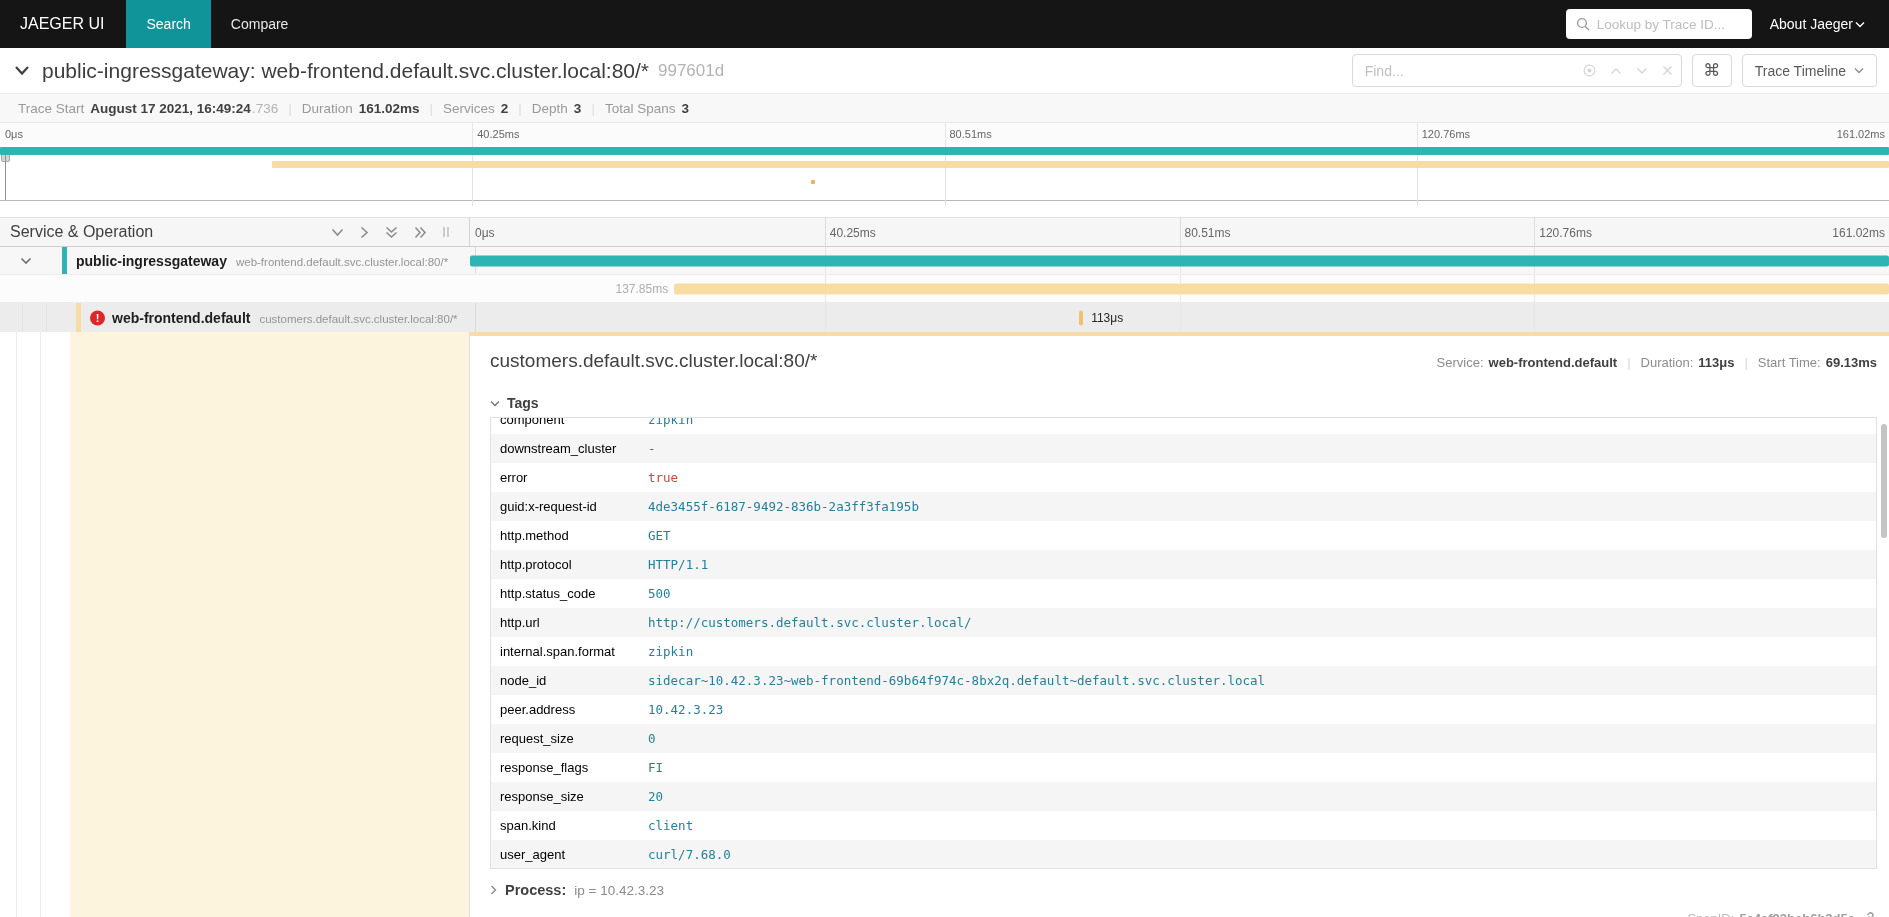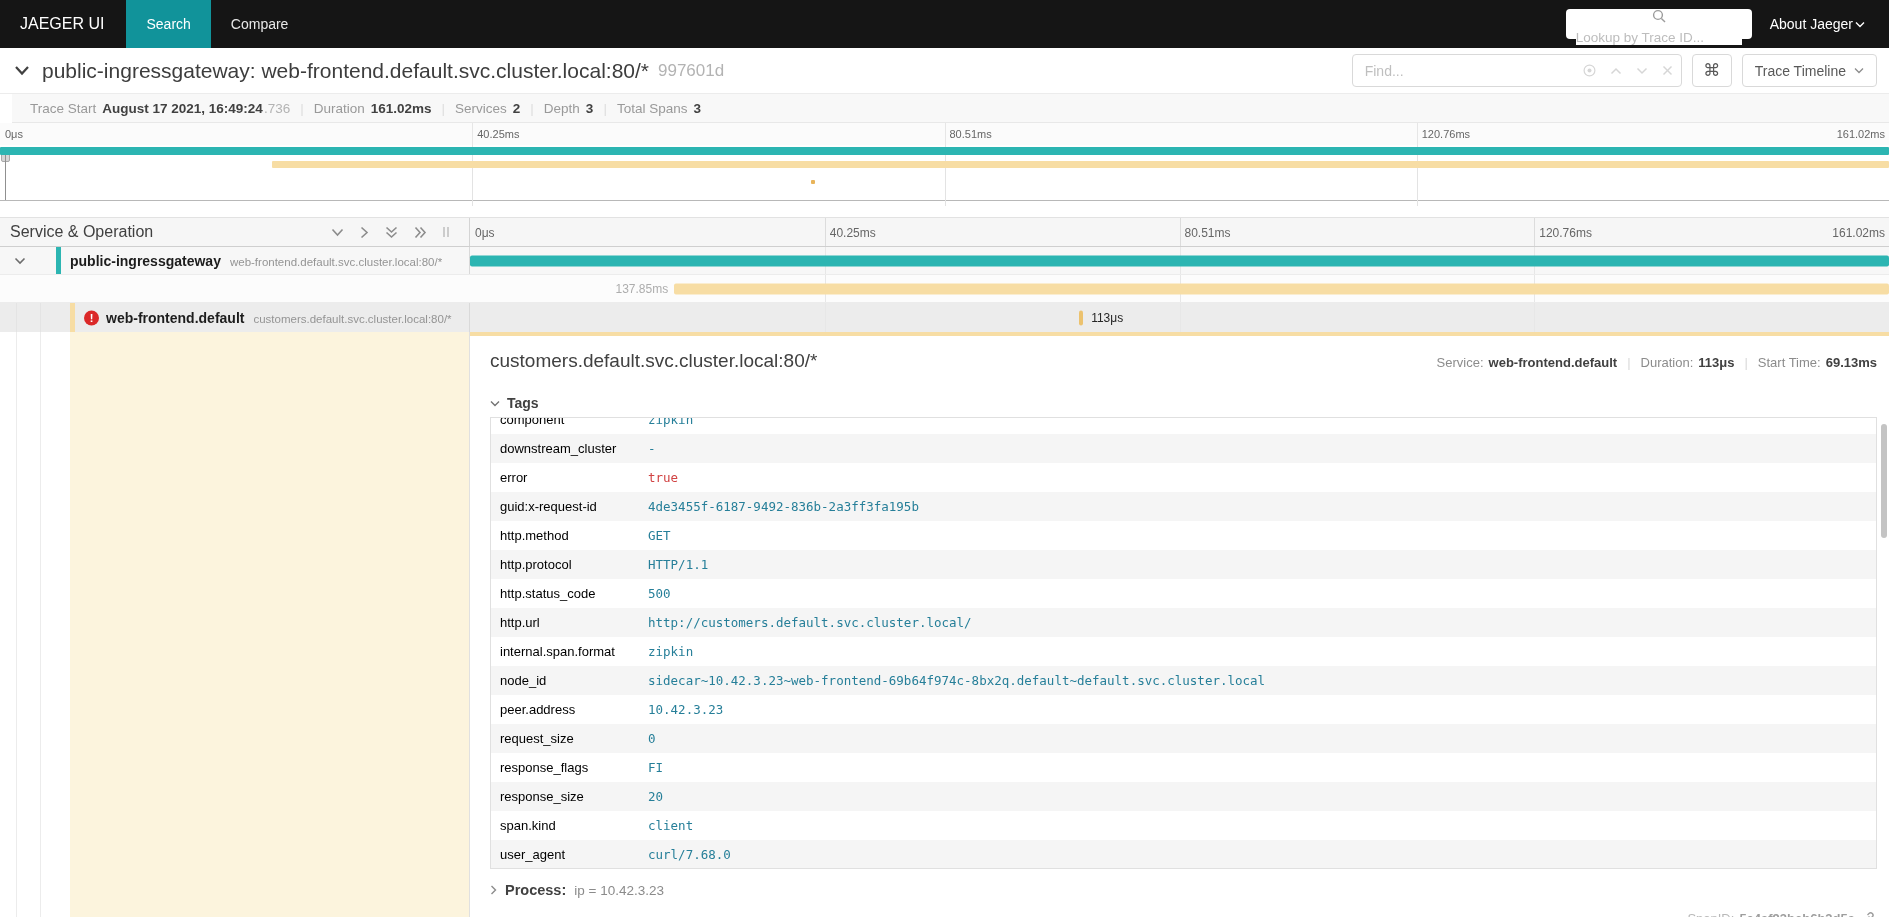--- a/index.html
+++ b/index.html
@@ -7,41 +7,41 @@
   body { font-family:"Liberation Sans","DejaVu Sans",sans-serif; color:#414141; }
   .app { position:relative; width:1889px; height:917px; background:#fff; overflow:hidden; margin:0 auto; }
 
   
   .nav { position:absolute; top:0; left:0; right:0; height:48px; background:#151515; display:flex; align-items:stretch; }
   .brand { color:#fff; font-size:16px; display:flex; align-items:center; padding:0 22px 0 20px; }
   .nav-tab { color:#e8e8e8; font-size:14px; display:flex; align-items:center; padding:0 20px; cursor:pointer; }
   .nav-tab.active { background:#11939a; color:#fff; }
   .nav-spacer { flex:1; }
   .nav-right { display:flex; align-items:center; gap:18px; padding-right:24px; }
-  .trace-lookup { display:flex; align-items:center; width:186px; height:30px; background:#fff; border-radius:4px; padding:0 10px; gap:7px;flex-direction:column; }
+  .trace-lookup { display:flex; align-items:center; width:186px; height:30px; background:#fff; border-radius:4px; padding:8px 10px; gap:7px; }
   .trace-lookup input { border:none; outline:none; width:100%; font-size:13.5px; font-family:inherit; color:#414141; }
   .trace-lookup input::placeholder { color:#bdbdbd; }
   .about { color:#fff; font-size:14px; display:flex; align-items:center; gap:2px; cursor:pointer; }
 
   
   .trace-header { position:absolute; top:48px; left:0; right:0; height:46px; background:#fff; border-bottom:1px solid #ececec; display:flex; align-items:center; }
   .th-chev { margin:0 12px 0 14px; display:flex; }
   .th-title { font-size:21px; color:#3d3d3d; white-space:nowrap; }
   .th-id { font-size:17px; color:#b3b3b3; margin-left:9px; }
   .th-right { position:absolute; right:12px; top:0; height:100%; display:flex; align-items:center; gap:10px; }
   .find-box { display:flex; align-items:center; width:330px; height:33px; border:1px solid #d9d9d9; border-radius:4px; background:#fff; padding:0 8px 0 12px; }
   .find-box input { border:none; outline:none; flex:1; font-size:14px; font-family:inherit; color:#414141; }
   .find-box input::placeholder { color:#bfbfbf; }
   .find-icons { display:flex; align-items:center; gap:14px; color:#d6d6d6; }
   .btn { height:33px; border:1px solid #d9d9d9; border-radius:4px; background:#fff; display:flex; align-items:center; justify-content:center; color:#595959; cursor:pointer; }
   .btn-kbd { width:40px; font-size:17px; }
   .btn-view { padding:8px 12px; font-size:14px; gap:8px; }
 
   
-  .summary { position:absolute; top:94px; left:12px; right:0; height:29px; background:#f8f8f8; border-bottom:1px solid #e8e8e8; display:flex; align-items:center; font-size:13.5px; padding-left:8px; }
+  .summary { position:absolute; top:94px; left:0; right:0; height:29px; background:#f8f8f8; border-bottom:1px solid #e8e8e8; display:flex; align-items:center; font-size:13.5px; padding-left:8px; }
   .sum-item { display:flex; align-items:center; gap:6px; padding:0 10px; }
   .sum-label { color:#999; }
   .sum-val { color:#414141; font-weight:bold; }
   .sum-dim { color:#b3b3b3; font-weight:normal; margin-left:-5px; }
   .sum-div { color:#ddd; }
 
   
   .mm-ticks { position:absolute; top:123px; left:0; right:0; height:22px; background:#fbfbfb; font-size:11px; color:#666; }
   .mm-canvas { position:absolute; top:145px; left:0; right:0; height:61px; background:#fff; cursor:crosshair; }
   .mm-bottomline { position:absolute; left:0; right:0; top:55px; height:1px; background:#b8b8b8; }
@@ -60,21 +60,21 @@
   .tlh-grip i { width:2px; height:10px; background:#ccc; display:block; }
   .tlh-right { position:absolute; left:470px; right:0; top:0; bottom:0; font-size:12px; color:#666; }
   .tlh-right .tick-label { line-height:30px; }
 
   
   .rows { position:absolute; top:247px; left:0; right:0; height:85px; }
   .row { position:relative; height:28px; border-bottom:1px solid #ececec; cursor:pointer; }
   .row-0 { background:#f7f7f7; }
   .row-1 { background:#fcfcfc; height:28px; }
   .row-2 { background:#ececec; height:29px; border-bottom:none; }
-  .row-left { position:absolute; left:0; top:0; bottom:0; width:470px; border-right:1px solid #d9d9d9; overflow:hidden; }
+  .row-left { position:absolute; left:6px; top:0; bottom:0; width:470px; border-right:1px solid #d9d9d9; overflow:hidden; }
   .row-right { position:absolute; left:470px; right:0; top:0; bottom:0; }
   .guide { position:absolute; top:0; bottom:0; width:1px; background:#e4e4e4; }
   .chev-btn { position:absolute; top:50%; transform:translateY(-50%); color:#6d6d6d; display:flex; }
   .cbar { position:absolute; top:0; bottom:0; width:5px; }
   .svc-name { position:absolute; top:50%; transform:translateY(-50%); font-size:14px; font-weight:bold; color:#1d1d1d; white-space:nowrap; }
   .op-name { font-size:11.5px; font-weight:normal; color:#949494; margin-left:9px; }
   .err-badge { position:absolute; top:50%; transform:translateY(-50%); width:15px; height:15px; border-radius:50%; background:#db2828; color:#fff; font-size:11px; font-weight:bold; display:flex; align-items:center; justify-content:center; line-height:1; }
   .span-bar { position:absolute; top:50%; transform:translateY(-50%); height:11px; border-radius:2px; }
   .span-bar.tiny { height:15px; }
   .dur-label { position:absolute; top:50%; transform:translateY(-50%); font-size:12px; white-space:nowrap; }

